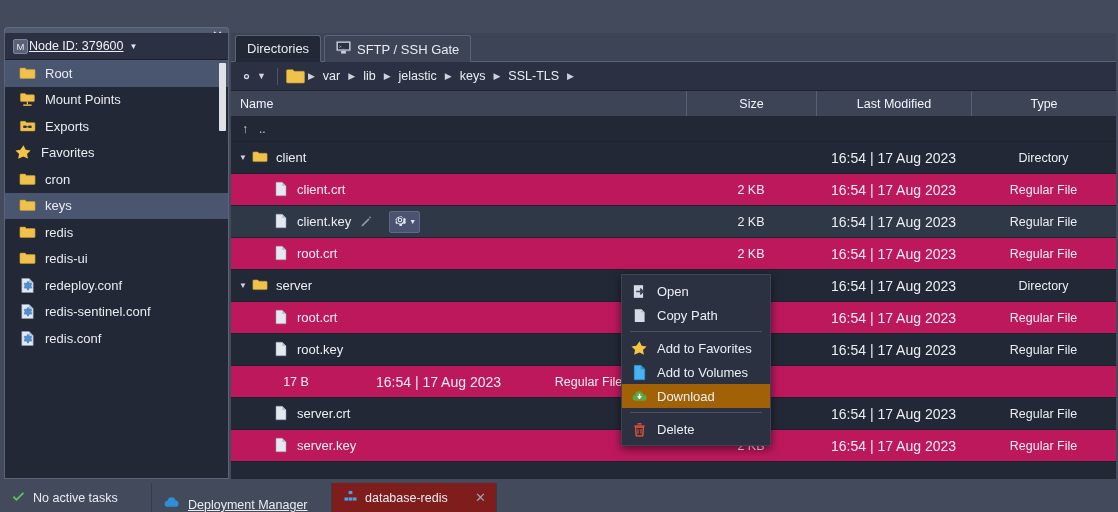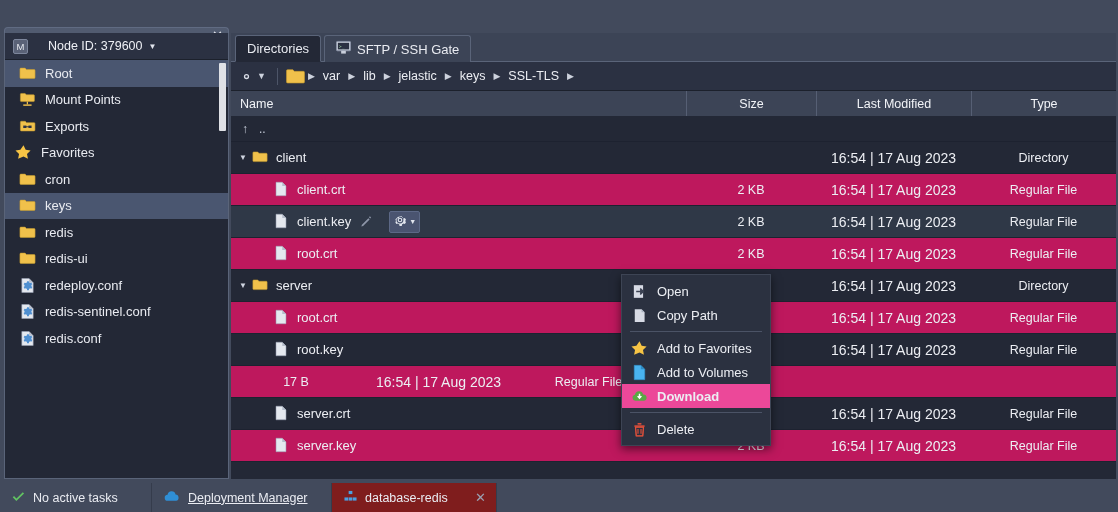--- a/index.html
+++ b/index.html
@@ -29,21 +29,21 @@
     background: #232836; border: 1px solid #5a6479; border-top: none;
   }
   .nodebar {
     height: 27px; background: #2b3142; display: flex; align-items: center;
     padding-left: 8px; border-bottom: 1px solid #1c212c;
   }
   .mbadge {
     width: 15px; height: 15px; background: #5a6277; border: 1px solid #7d869c;
     color: #e6e9f0; font-size: 9.5px; line-height: 13px; text-align: center; border-radius: 2px;
   }
-  .node-label { color: #eef0f5; font-size: 12.5px; margin-left: 20px; }
+  .node-label { color: #eef0f5; font-size: 12.5px; margin-left: 1px; text-decoration: underline; }
   .caret-dn { margin-left: 6px; color: #e3e6ee; font-size: 8px; }
 
   .tree { position: relative; height: 417px; overflow: hidden; }
   .titem {
     height: 26.5px; display: flex; align-items: center; padding-left: 14px;
     color: #e9ebf1; font-size: 13px; white-space: nowrap;
   }
   .titem.sel { background: #4a5670; }
   .titem.head { padding-left: 10px; }
   .ticon { width: 17px; height: 17px; margin-right: 9px; flex: 0 0 17px; }
@@ -98,29 +98,29 @@
     justify-content: center; gap: 2px;
   }
 
   
   .ctxmenu {
     position: absolute; left: 390px; top: 241px; width: 150px;
     background: #2b3140; border: 1px solid #3d4454; box-shadow: 0 3px 9px rgba(0,0,0,.55);
     padding: 4px 0; z-index: 40;
   }
   .mi { height: 24px; display: flex; align-items: center; padding-left: 9px; color: #eceef3; font-size: 13px; }
-  .mi.hl { background: #ec4899; font-weight: bold; }
+  .mi.hl { background: #a16207; }
   .mi-icon { width: 17px; height: 17px; margin-right: 9px; flex: 0 0 17px; }
   .mi-sep { height: 1px; background: #4b5366; margin: 4px 8px; }
 
   
   .bottombar { position: absolute; left: 0; top: 483px; width: 1118px; height: 29px; background: #424a5c; display: flex; }
   .bseg { height: 29px; display: flex; align-items: center; padding: 0 12px; color: #eaecf2; font-size: 12.5px; border-right: 1px solid #353c4c; }
   .bseg.tasks { width: 152px; }
-  .bseg.dm { width: 180px; }
+  .bseg.dm { width: 180px; align-items: flex-end; }
   .bseg.env { width: 165px; background: #7f1d1d; position: relative; }
   .bclose { position: absolute; right: 10px; color: #9aa2b3; font-size: 13px; }
   .underline { text-decoration: underline; }
 </style>
 </head>
 <body>
 
 <div class="app">
 
   <div class="titlebar">

